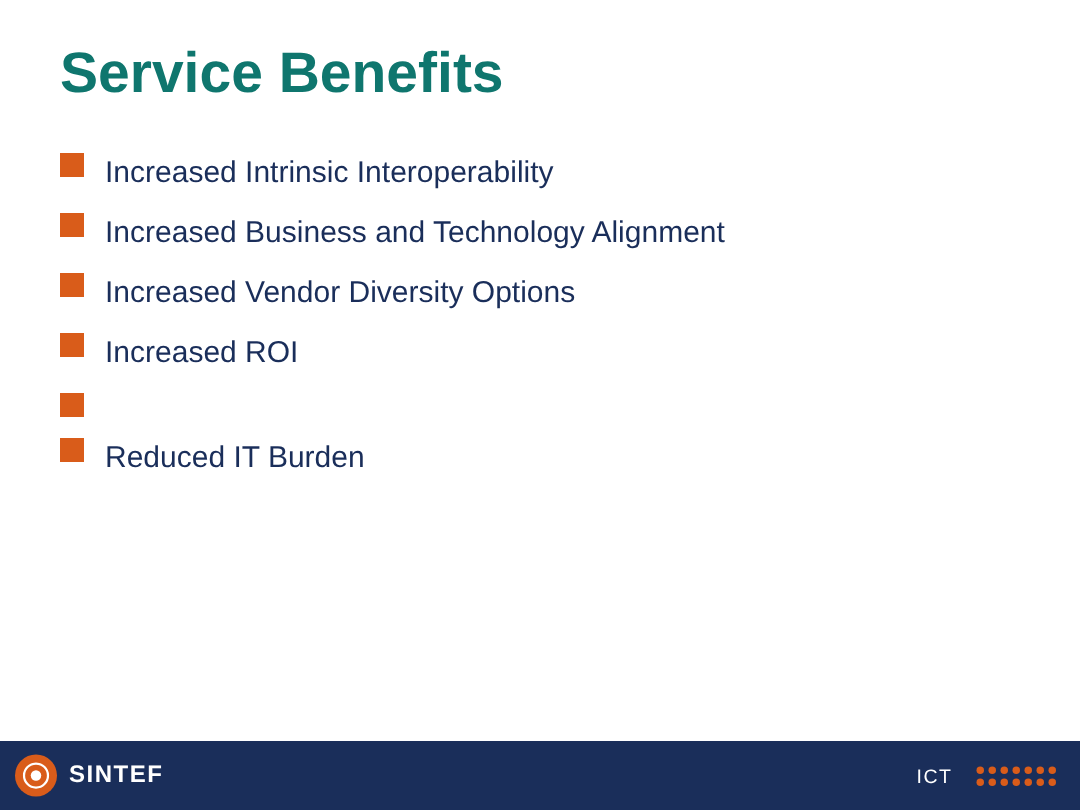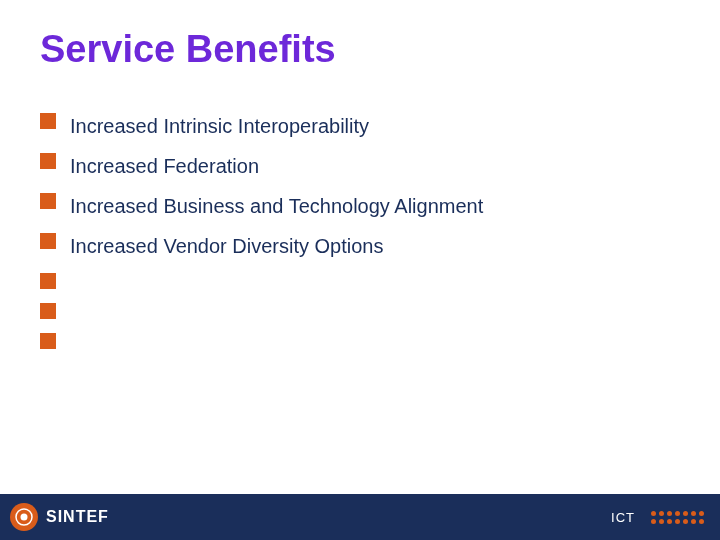--- a/index.html
+++ b/index.html
@@ -24,22 +24,22 @@
       position: relative;
     }
 
     .main-content {
       padding: 28px 40px 20px 40px;
     }
 
     .slide-title {
       font-size: 38px;
       font-weight: bold;
-      color: #6d28d9;
-      margin-bottom: 41px;
+      color: #0f766e;
+      margin-bottom: 30px;
       line-height: 1.15;
     }
 
     .benefits-list {
       list-style: none;
       padding: 0;
       margin: 0;
     }
 
     .benefits-list li {
@@ -136,38 +136,36 @@
     <h1 class="slide-title">Service Benefits</h1>
 
     <ul class="benefits-list">
 
     <li>
           <span class="bullet-square"></span>
           <span>Increased Intrinsic Interoperability</span>
         </li>
         <li>
           <span class="bullet-square"></span>
-          <span>Increased Federation</span>
-        </li>
-        <li>
-          <span class="bullet-square"></span>
           <span>Increased Business and Technology Alignment</span>
         </li>
         <li>
           <span class="bullet-square"></span>
           <span>Increased Vendor Diversity Options</span>
         </li>
         <li>
           <span class="bullet-square"></span>
-        </li>
-        <li>
-          <span class="bullet-square"></span>
-        </li>
-        <li>
-          <span class="bullet-square"></span>
+          <span>Increased ROI</span>
+        </li>
+        <li>
+          <span class="bullet-square"></span>
+        </li>
+        <li>
+          <span class="bullet-square"></span>
+          <span>Reduced IT Burden</span>
         </li>
       </ul>
 
   </div>
 
   <div class="footer">
     <div class="footer-logo">
       <div class="logo-circle">
         <svg width="18" height="18" viewBox="0 0 18 18">
           <circle cx="9" cy="9" r="8" fill="none" stroke="white" stroke-width="1.5"></circle>

